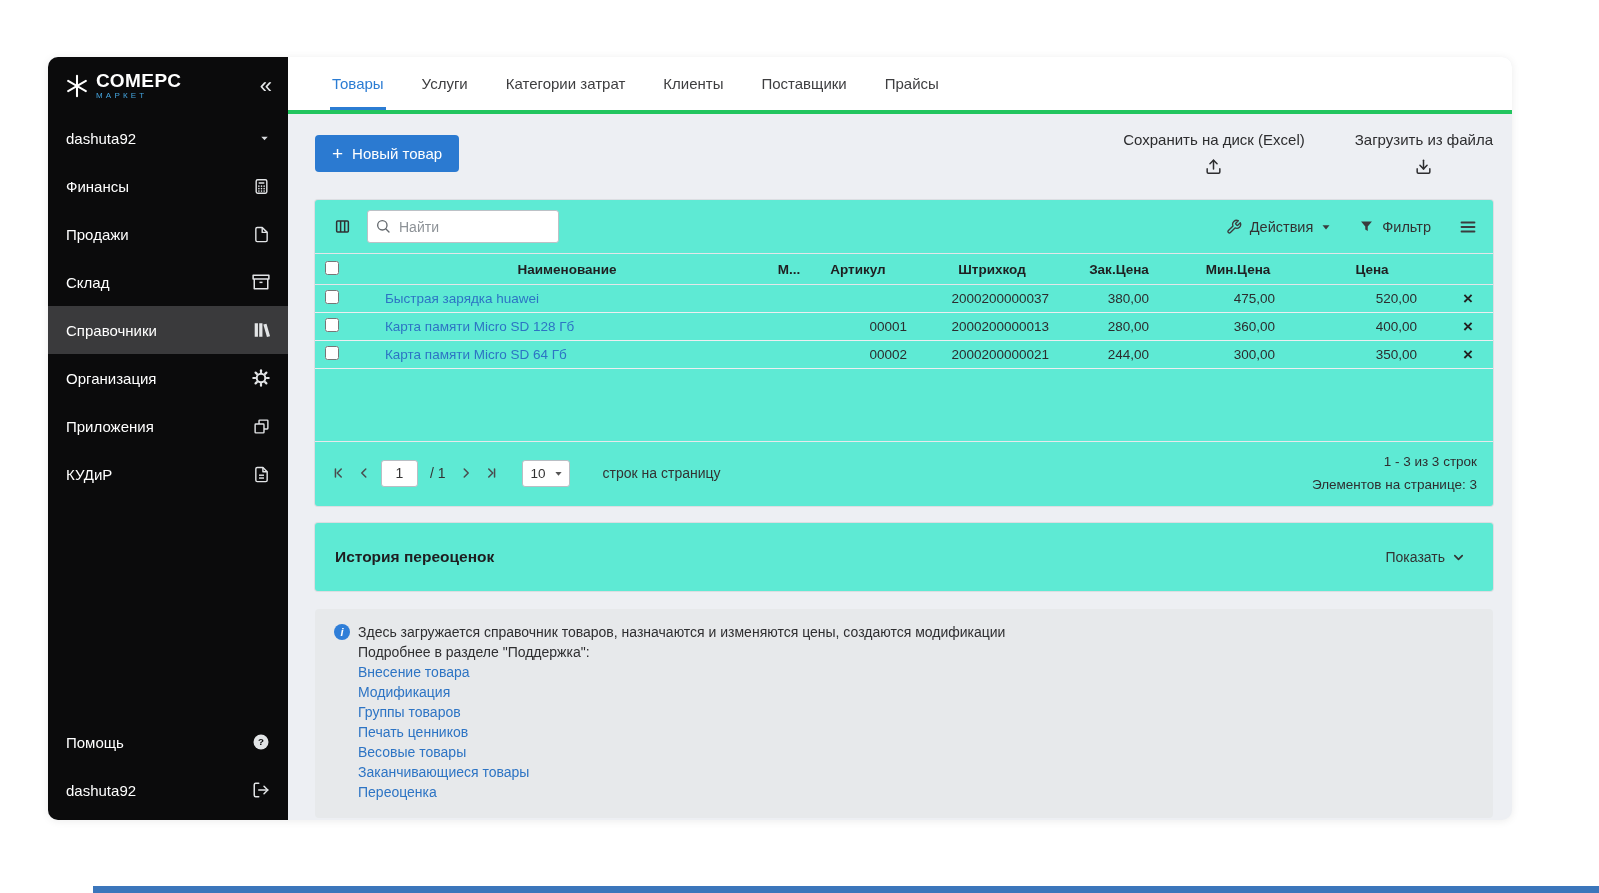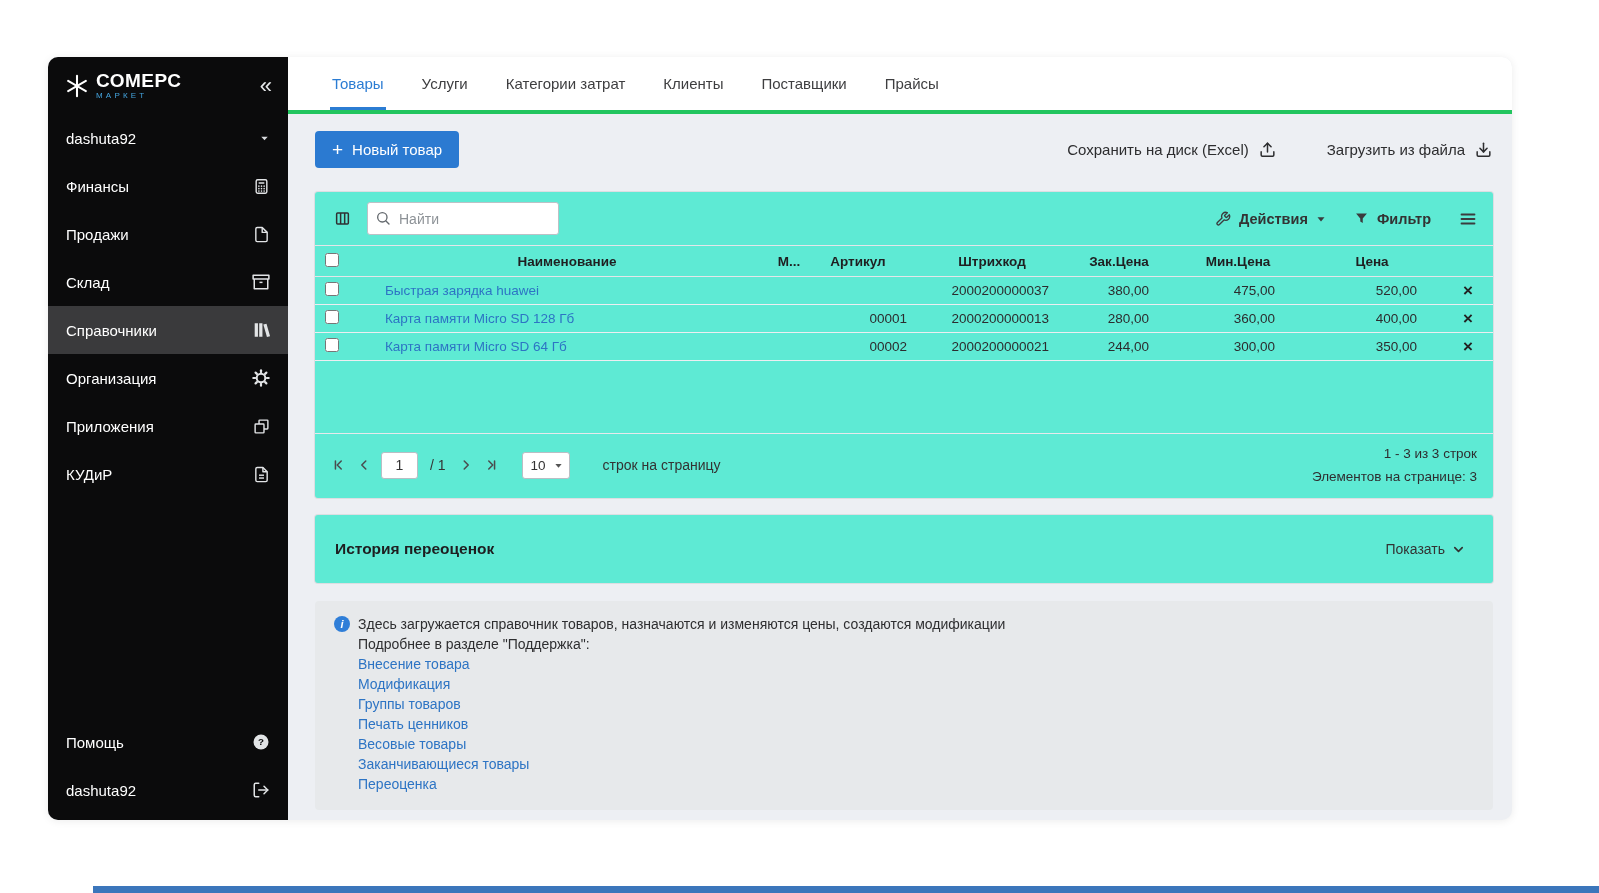--- a/index.html
+++ b/index.html
@@ -28,35 +28,35 @@
   .tabbar { background:#fff; height:57px; border-bottom:4px solid #22c55e; display:flex; padding-left:44px; gap:38px; flex-shrink:0; }
   .tab { display:flex; align-items:center; font-size:15px; color:#3e3e40; cursor:pointer; position:relative; white-space:nowrap; }
   .tab.active { color:#2b7cd3; }
   .tab.active::after { content:""; position:absolute; left:-2px; right:-2px; bottom:0; height:3px; background:#2b7cd3; }
   .content { flex:1; padding:17px 19px 0 27px; }
 
   .topbar { display:flex; align-items:center; justify-content:space-between; }
   .btn-new { background:#2b7ad1; color:#fff; border:none; border-radius:4px; height:37px; padding:0 17px; font-size:15px; display:flex; align-items:center; gap:9px; cursor:pointer; font-family:inherit; }
   .btn-new .plus { font-size:19px; line-height:1; margin-top:-1px; }
   .top-actions { display:flex; align-items:center; gap:50px; }
-  .top-action { display:flex; align-items:center; gap:9px; font-size:15px; color:#2d2d2f; cursor:pointer; white-space:nowrap; }
+  .top-action { display:flex; align-items:center; gap:9px; font-size:15px; color:#2d2d2f; cursor:pointer; white-space:nowrap;flex-direction:column; }
   .top-action .ta-icon { display:flex; color:#2d2d2f; }
 
   .card { background:#5eead4; border-radius:3px; box-shadow:0 0 0 1px #dcdee2; }
 
   
   .table-card { margin-top:24px; }
   .table-toolbar { display:flex; align-items:center; padding:10px 16px 10px 12px; }
   .columns-btn { width:30px; height:30px; display:flex; align-items:center; justify-content:center; cursor:pointer; color:#2f3133; margin-right:10px; }
   .search-wrap { position:relative; }
   .search-input { width:192px; height:33px; border:1px solid #bcc1c6; border-radius:3px; padding:0 8px 0 31px; font-size:14px; color:#333; font-family:inherit; outline:none; background:#fff; }
   .search-input::placeholder { color:#8d9297; }
   .search-icon { position:absolute; left:8px; top:8px; color:#63686d; display:flex; }
   .toolbar-right { margin-left:auto; display:flex; align-items:center; gap:28px; }
-  .toolbar-act { display:flex; align-items:center; gap:8px; font-size:14.5px; color:#333; cursor:pointer; white-space:nowrap;font-weight:bold; }
+  .toolbar-act { display:flex; align-items:center; gap:8px; font-size:14.5px; color:#333; cursor:pointer; white-space:nowrap; }
   .toolbar-act .tb-icon { display:flex; color:#3a3c3e; }
 
   .grid { width:100%; border-collapse:collapse; font-size:13.5px; color:#2c2c2e; table-layout:fixed; }
   .grid th { font-weight:bold; height:31px; border-top:1px solid #e4e6e9; border-bottom:1px solid #e4e6e9; text-align:center; color:#1f1f21; overflow:hidden; white-space:nowrap; }
   .grid td { height:28px; border-bottom:1px solid #edeef1; overflow:hidden; white-space:nowrap; }
   .name-cell { color:#2d74c4; padding-left:20px; text-align:left; cursor:pointer; }
   .l { text-align:left; }
   .r { text-align:right; padding-right:26px; }
   .ar { text-align:right; padding-right:14px; }
   .c { text-align:center; }

